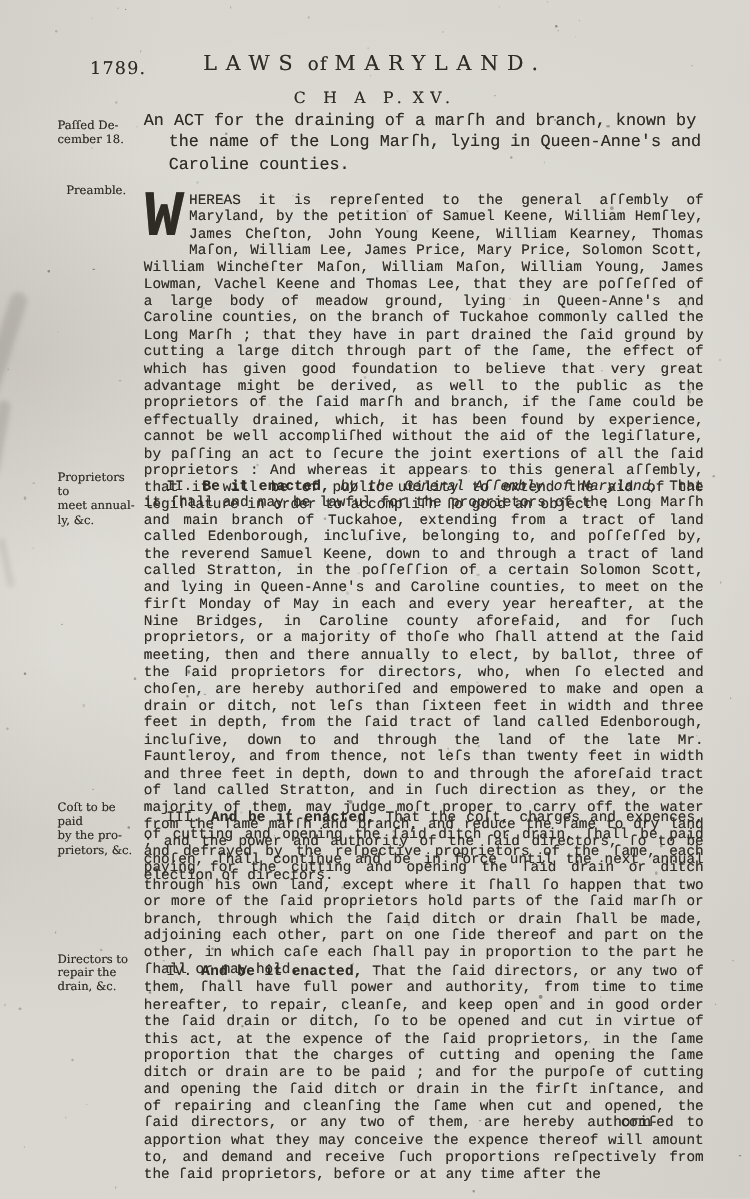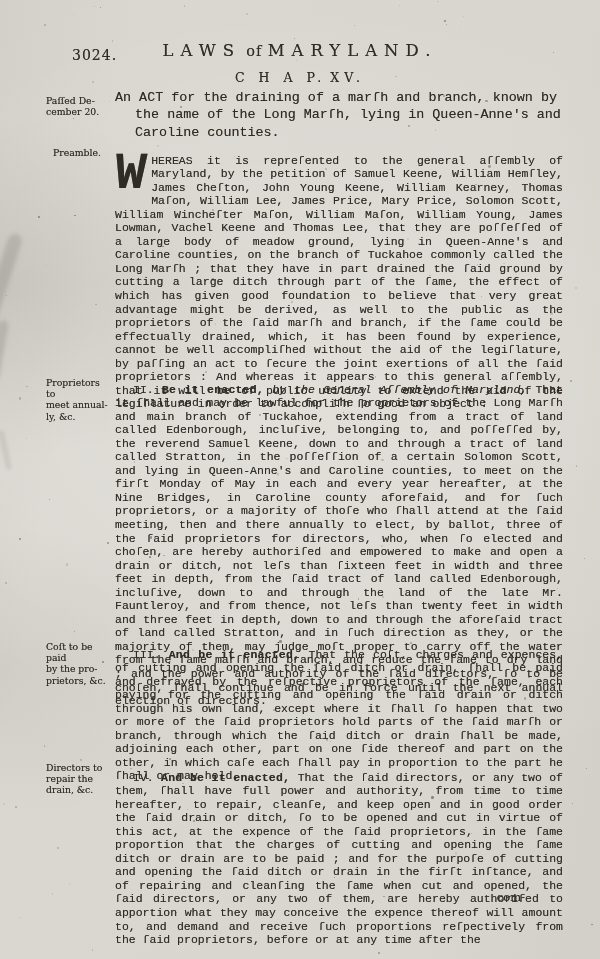--- a/index.html
+++ b/index.html
@@ -239,35 +239,35 @@
     <div class="speck" style="width: 2.04952px; height: 1.9311px; left: 569.822px; top: 380.296px; opacity: 0.33;"></div>
     <div class="speck" style="width: 1.13944px; height: 0.896703px; left: 259.628px; top: 448.732px; opacity: 0.14;"></div>
     <div class="speck" style="width: 1.77205px; height: 2.19536px; left: 150.376px; top: 536.447px; opacity: 0.49;"></div>
     <div class="speck" style="width: 1.32651px; height: 1.16008px; left: 447.277px; top: 197.249px; opacity: 0.34;"></div>
     <div class="speck" style="width: 1.30614px; height: 1.42677px; left: 116.151px; top: 634.807px; opacity: 0.45;"></div>
     <div class="speck" style="width: 1.02447px; height: 0.824438px; left: 25.6223px; top: 438.001px; opacity: 0.24;"></div>
     <div class="speck" style="width: 2.1961px; height: 2.57813px; left: 550.483px; top: 312.133px; opacity: 0.19;"></div>
     <div class="speck" style="width: 0.936703px; height: 1.09016px; left: 572.371px; top: 803.404px; opacity: 0.37;"></div>
   </div>
 
-<div class="year ink">3024.</div>
+<div class="year ink">1789.</div>
 
 <div class="main-title ink">
   <span class="sp">LAWS</span>
   <span class="of">of</span>
   <span class="sp">MARYLAND.</span>
 </div>
 
 <div class="chapter ink">
   <span class="sp">C H A P.</span>
   <span class="sp">XV.</span>
 </div>
 
 <div class="mnote mn-passed ink">Paſſed De-
-cember 20.</div>
+cember 18.</div>
 <div class="mnote mn-preamble ink">Preamble.</div>
 <div class="mnote mn-proprietors ink">Proprietors to
 meet annual-
 ly, &amp;c.</div>
 <div class="mnote mn-cost ink">Coſt to be paid
 by the pro-
 prietors, &amp;c.</div>
 <div class="mnote mn-directors ink">Directors to
 repair the
 drain, &amp;c.</div>

